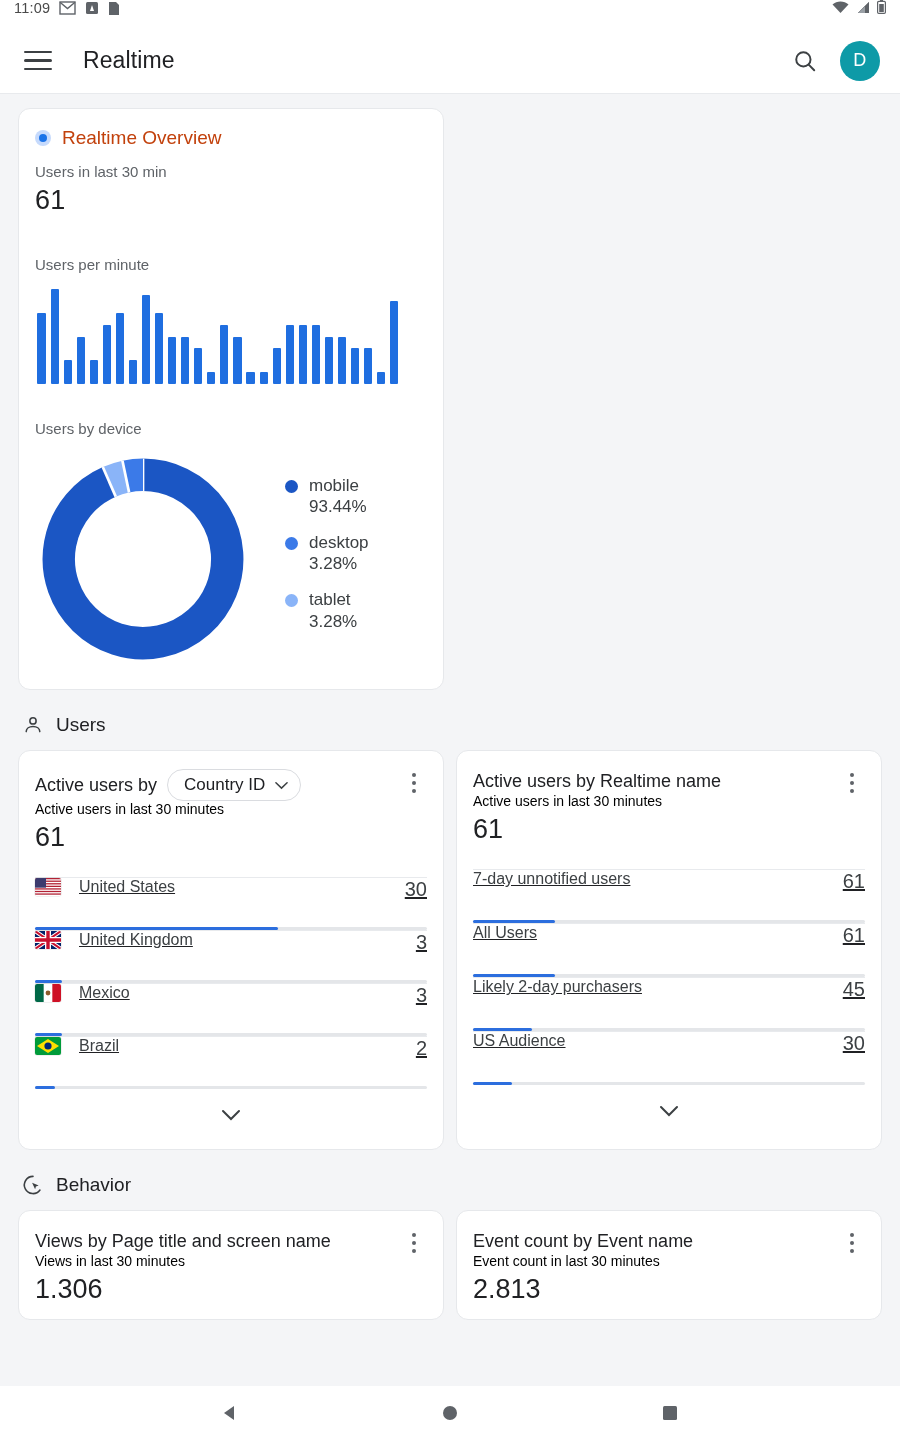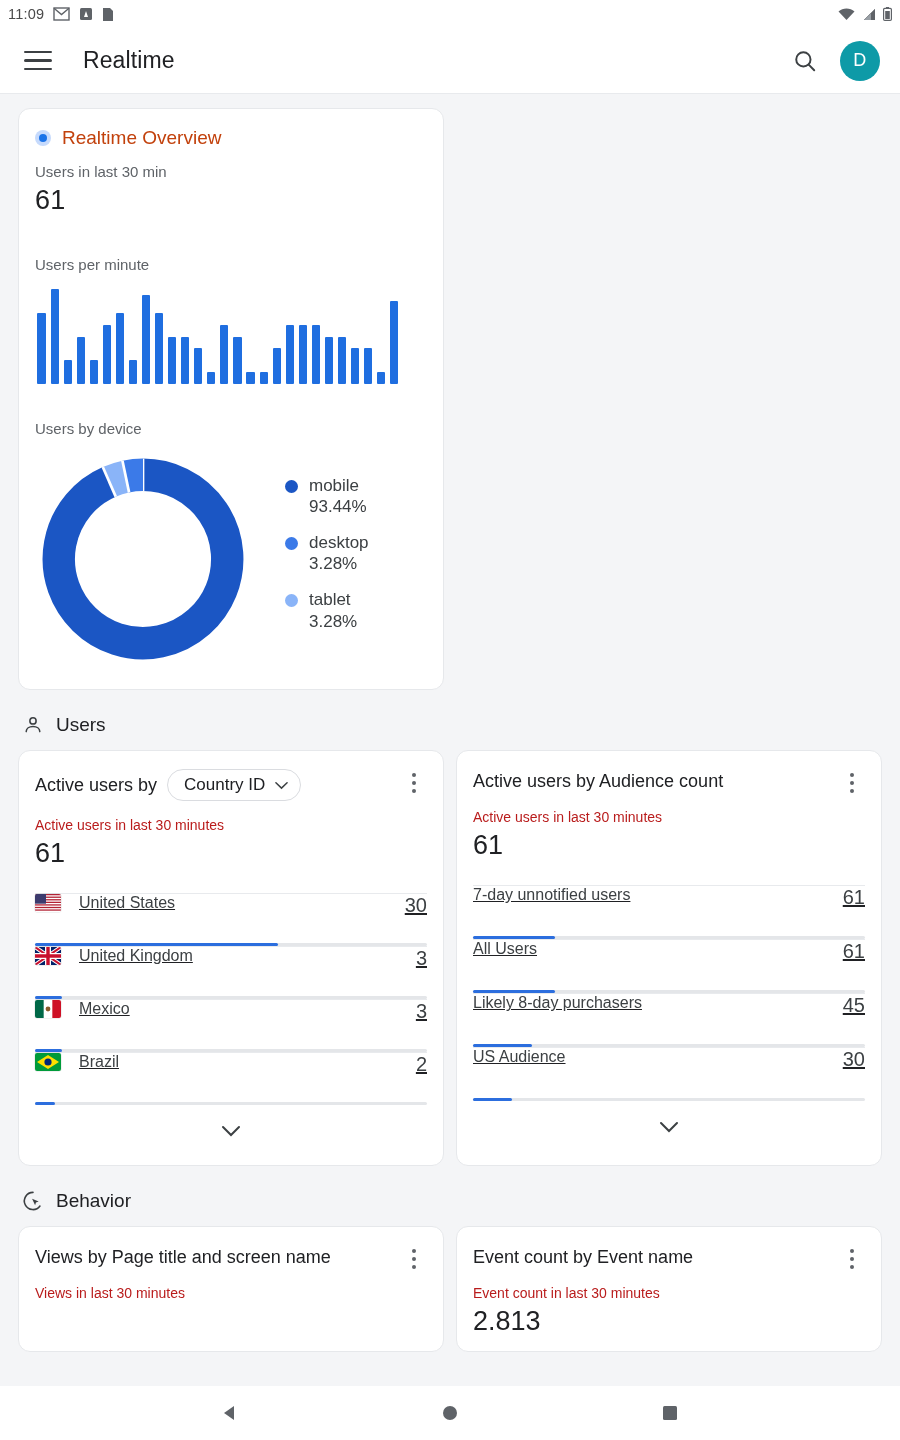--- a/index.html
+++ b/index.html
@@ -10,22 +10,22 @@
     color:#202124;
     -webkit-font-smoothing:antialiased;
     overflow:hidden;
     position:relative;
   }
 
   
   .statusbar{
     height:28px; width:100%;
     background:#ffffff;
-    display:flex; align-items:center;
-    padding:0 8px;
+    display:flex; align-items:flex-start;
+    padding:0 14px;
     font-size:14px; color:#5f6368;
   }
   .sb-left{ display:flex; align-items:center; gap:9px; }
   .sb-time{ font-size:14.5px; color:#4a4a4a; letter-spacing:.2px; }
   .sb-right{ margin-left:auto; display:flex; align-items:center; gap:7px; }
   .sb-ico{ display:block; }
 
   
   .appbar{
     height:66px; background:#fff;
@@ -107,21 +107,21 @@
   .chip{
     border:1px solid #dadce0; border-radius:18px;
     padding:5px 12px 5px 16px;
     display:inline-flex; align-items:center; gap:10px;
     font-size:17px; color:#202124;
   }
   .kebab{ margin-left:auto; width:26px; display:flex; flex-direction:column;
           align-items:center; gap:4px; padding-top:4px; cursor:pointer;}
   .kebab i{ width:4px;height:4px;border-radius:50%;background:#5f6368; display:block;}
 
-  .kcard-sub{ font-size:14px; color:#b91c1c; margin-top:16px;}
+  .kcard-sub{ font-size:14px; color:#000000; margin-top:0;}
   .kcard-num{ font-size:27px; color:#202124; margin-top:5px;}
 
   .listtable{ margin-top:24px; }
   .lt-row{ padding:0; border-top:1px solid #e8eaed; }
   .lt-inner{ display:flex; height:49px;text-decoration:underline; }
   .flag{ width:26px; height:18px; flex:none; border-radius:2px; overflow:hidden;
          box-shadow:0 0 0 .5px rgba(0,0,0,.12); }
   .lt-name{ font-size:16px; color:#3c4043; margin-left:18px; }
   .lt-val{ margin-left:auto; font-size:20px; color:#3c4043; }
   .lt-track{ height:3px; background:#e4e6e9; border-radius:2px; }
@@ -445,21 +445,21 @@
         </div>
       <div class="expand">
         <svg width="24" height="14" viewBox="0 0 24 14">
             <path d="M4 3 12 11l8-8" fill="none" stroke="#3c4043" stroke-width="2" stroke-linecap="round"></path>
           </svg>
       </div>
     </div>
 
     <div class="col card kcard">
       <div class="kcard-head">
-        <div class="kcard-title">Active users by Audience count</div>
+        <div class="kcard-title">Active users by Realtime name</div>
         <div class="kebab">
             <i></i>
             <i></i>
             <i></i>
           </div>
       </div>
       <div class="kcard-sub">Active users in last 30 minutes</div>
       <div class="kcard-num">61</div>
       <div class="listtable" id="audience-rows">
           <div class="lt-row aud-row">
@@ -475,21 +475,21 @@
             <div class="lt-inner">
               <span class="lt-name">All Users</span>
               <span class="lt-val">61</span>
             </div>
             <div class="lt-track">
               <div class="lt-fill" style="width: 21%;"></div>
             </div>
           </div>
           <div class="lt-row aud-row">
             <div class="lt-inner">
-              <span class="lt-name">Likely 8-day purchasers</span>
+              <span class="lt-name">Likely 2-day purchasers</span>
               <span class="lt-val">45</span>
             </div>
             <div class="lt-track">
               <div class="lt-fill" style="width: 15%;"></div>
             </div>
           </div>
           <div class="lt-row aud-row">
             <div class="lt-inner">
               <span class="lt-name">US Audience</span>
               <span class="lt-val">30</span>
@@ -519,20 +519,21 @@
     <div class="col card bcard">
       <div class="kcard-head">
         <div class="kcard-title">Views by Page title and screen name</div>
         <div class="kebab">
             <i></i>
             <i></i>
             <i></i>
           </div>
       </div>
       <div class="kcard-sub">Views in last 30 minutes</div>
+      <div class="kcard-num">1.306</div>
     </div>
     <div class="col card bcard">
       <div class="kcard-head">
         <div class="kcard-title">Event count by Event name</div>
         <div class="kebab">
             <i></i>
             <i></i>
             <i></i>
           </div>
       </div>

